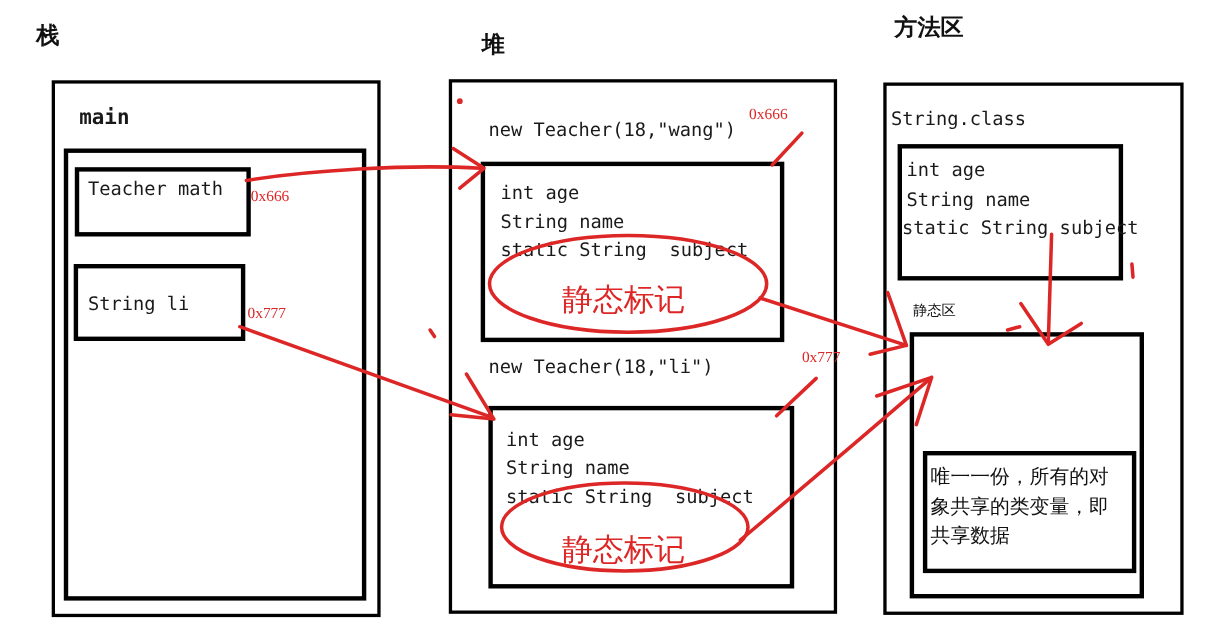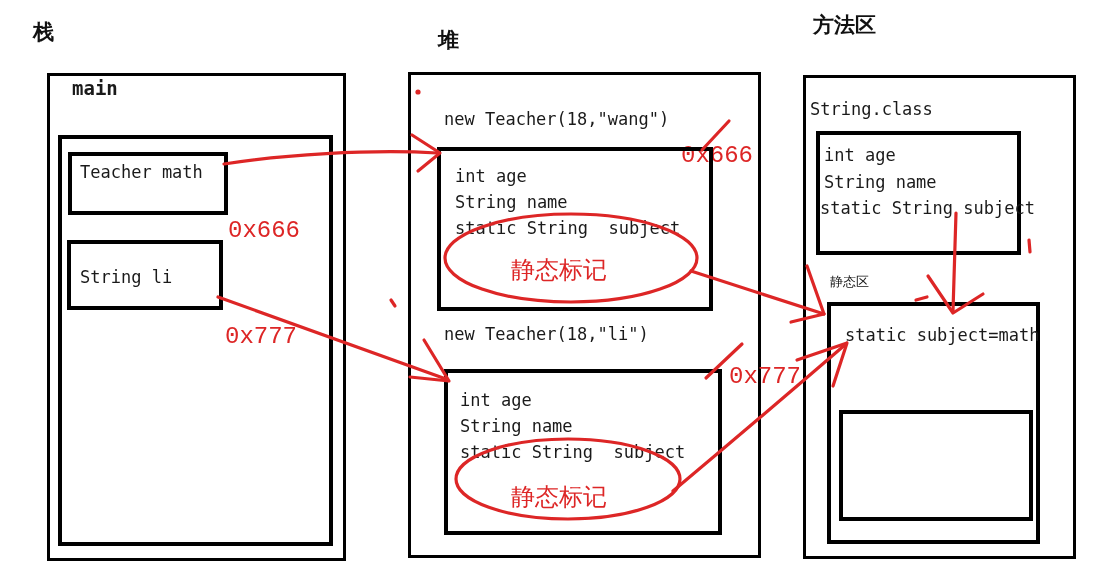--- a/index.html
+++ b/index.html
@@ -8,43 +8,43 @@
     position:relative; width:1095px; height:572px; background:#ffffff;
     font-family:"DejaVu Sans Mono","Liberation Mono",monospace;
     overflow:hidden;
   }
   .box{ position:absolute; border:3px solid #000; background:transparent; }
   .b4{ border-width:4px; }
   .mono{ position:absolute; font-size:17px; color:var(--ink); white-space:pre; line-height:1.1; }
   .mono-b{ font-weight:bold; font-size:19px; }
   .sec-label{ position:absolute; font-family:"DejaVu Sans","Liberation Sans",sans-serif;
     font-weight:bold; font-size:21px; color:#111; white-space:pre; }
-  .red-addr{ position:absolute; font-family:Liberation Mono, monospace;
-    font-size:24px; color:var(--red); white-space:pre;margin-top:45px; }
+  .red-addr{ position:absolute; font-family:Liberation Serif, serif;
+    font-size:14px; color:var(--red); white-space:pre; }
   .red-cjk{ position:absolute; font-family:"DejaVu Sans","Liberation Sans",sans-serif;
-    font-size:24px; color:var(--red); white-space:pre; }
+    font-size:28px; color:var(--red); white-space:pre; }
   .cjk{ position:absolute; font-family:"DejaVu Sans","Liberation Sans",sans-serif;
     font-size:13px; color:#111; white-space:pre; }
   .note-text{ position:absolute; font-family:"DejaVu Sans","Liberation Sans",sans-serif;
     font-size:18px; line-height:27px; color:#111; width:172px; }
   svg.annot{ position:absolute; left:0; top:0; width:1095px; height:572px; pointer-events:none; }
   .rs{ stroke:var(--red); fill:none; stroke-width:3.2; stroke-linecap:round; stroke-linejoin:round; }
   .rf{ fill:var(--red); stroke:none; }
 </style>
 </head>
 <body>
 
 <div class="canvas">
 
   <div class="sec-label" style="left:33px; top:18px;">栈</div>
   <div class="sec-label" style="left:438px; top:26px;">堆</div>
   <div class="sec-label" style="left:813px; top:11px;text-align:center;">方法区</div>
 
   <div class="box" style="left:47px; top:73px; width:293px; height:482px;"></div>
-  <div class="mono mono-b" style="left:72px; top:78px;">main</div>
+  <div class="mono mono-b" style="left:72px; top:97px;">main</div>
   <div class="box b4" style="left:58px; top:135px; width:267px; height:403px;"></div>
 
   <div class="box b4" style="left:68px; top:152px; width:152px; height:55px;"></div>
   <div class="mono" style="left:80px; top:163px;">Teacher math</div>
   <div class="red-addr" style="left:228px; top:172px;">0x666</div>
 
   <div class="box b4" style="left:67px; top:240px; width:148px; height:62px;"></div>
   <div class="mono" style="left:80px; top:268px;">String li</div>
   <div class="red-addr" style="left:225px; top:278px;">0x777</div>
 
@@ -68,23 +68,23 @@
 
   <div class="box" style="left:803px; top:75px; width:267px; height:478px;"></div>
   <div class="mono" style="left:810px; top:100px;">String.class</div>
   <div class="box b4" style="left:816px; top:131px; width:197px; height:116px;"></div>
   <div class="mono" style="left:824px; top:146px;">int age</div>
   <div class="mono" style="left:824px; top:173px;">String name</div>
   <div class="mono" style="left:820px; top:199px;">static String subject</div>
 
   <div class="cjk" style="left:830px; top:273px;">静态区</div>
   <div class="box b4" style="left:827px; top:302px; width:205px; height:234px;"></div>
-  <div class="mono" style="left:845px; top:326px;">static subject=math</div>
 
   <div class="box b4" style="left:839px; top:410px; width:186px; height:103px;"></div>
+  <div class="note-text" style="left:846px; top:420px;">唯一一份，所有的对象共享的类变量，即共享数据</div>
 
   <svg class="annot" viewBox="0 0 1095 572">
 
     <ellipse class="rs" cx="571" cy="258" rx="126" ry="44" stroke-width="3.6"></ellipse>
 
     <ellipse class="rs" cx="568" cy="479" rx="112" ry="40" stroke-width="3.6"></ellipse>
 
     <g>
       <path class="rs" d="M224,164 C280,155 370,149 437,153"></path>
       <polyline class="rs" points="412,135 440,153 418,171"></polyline>

